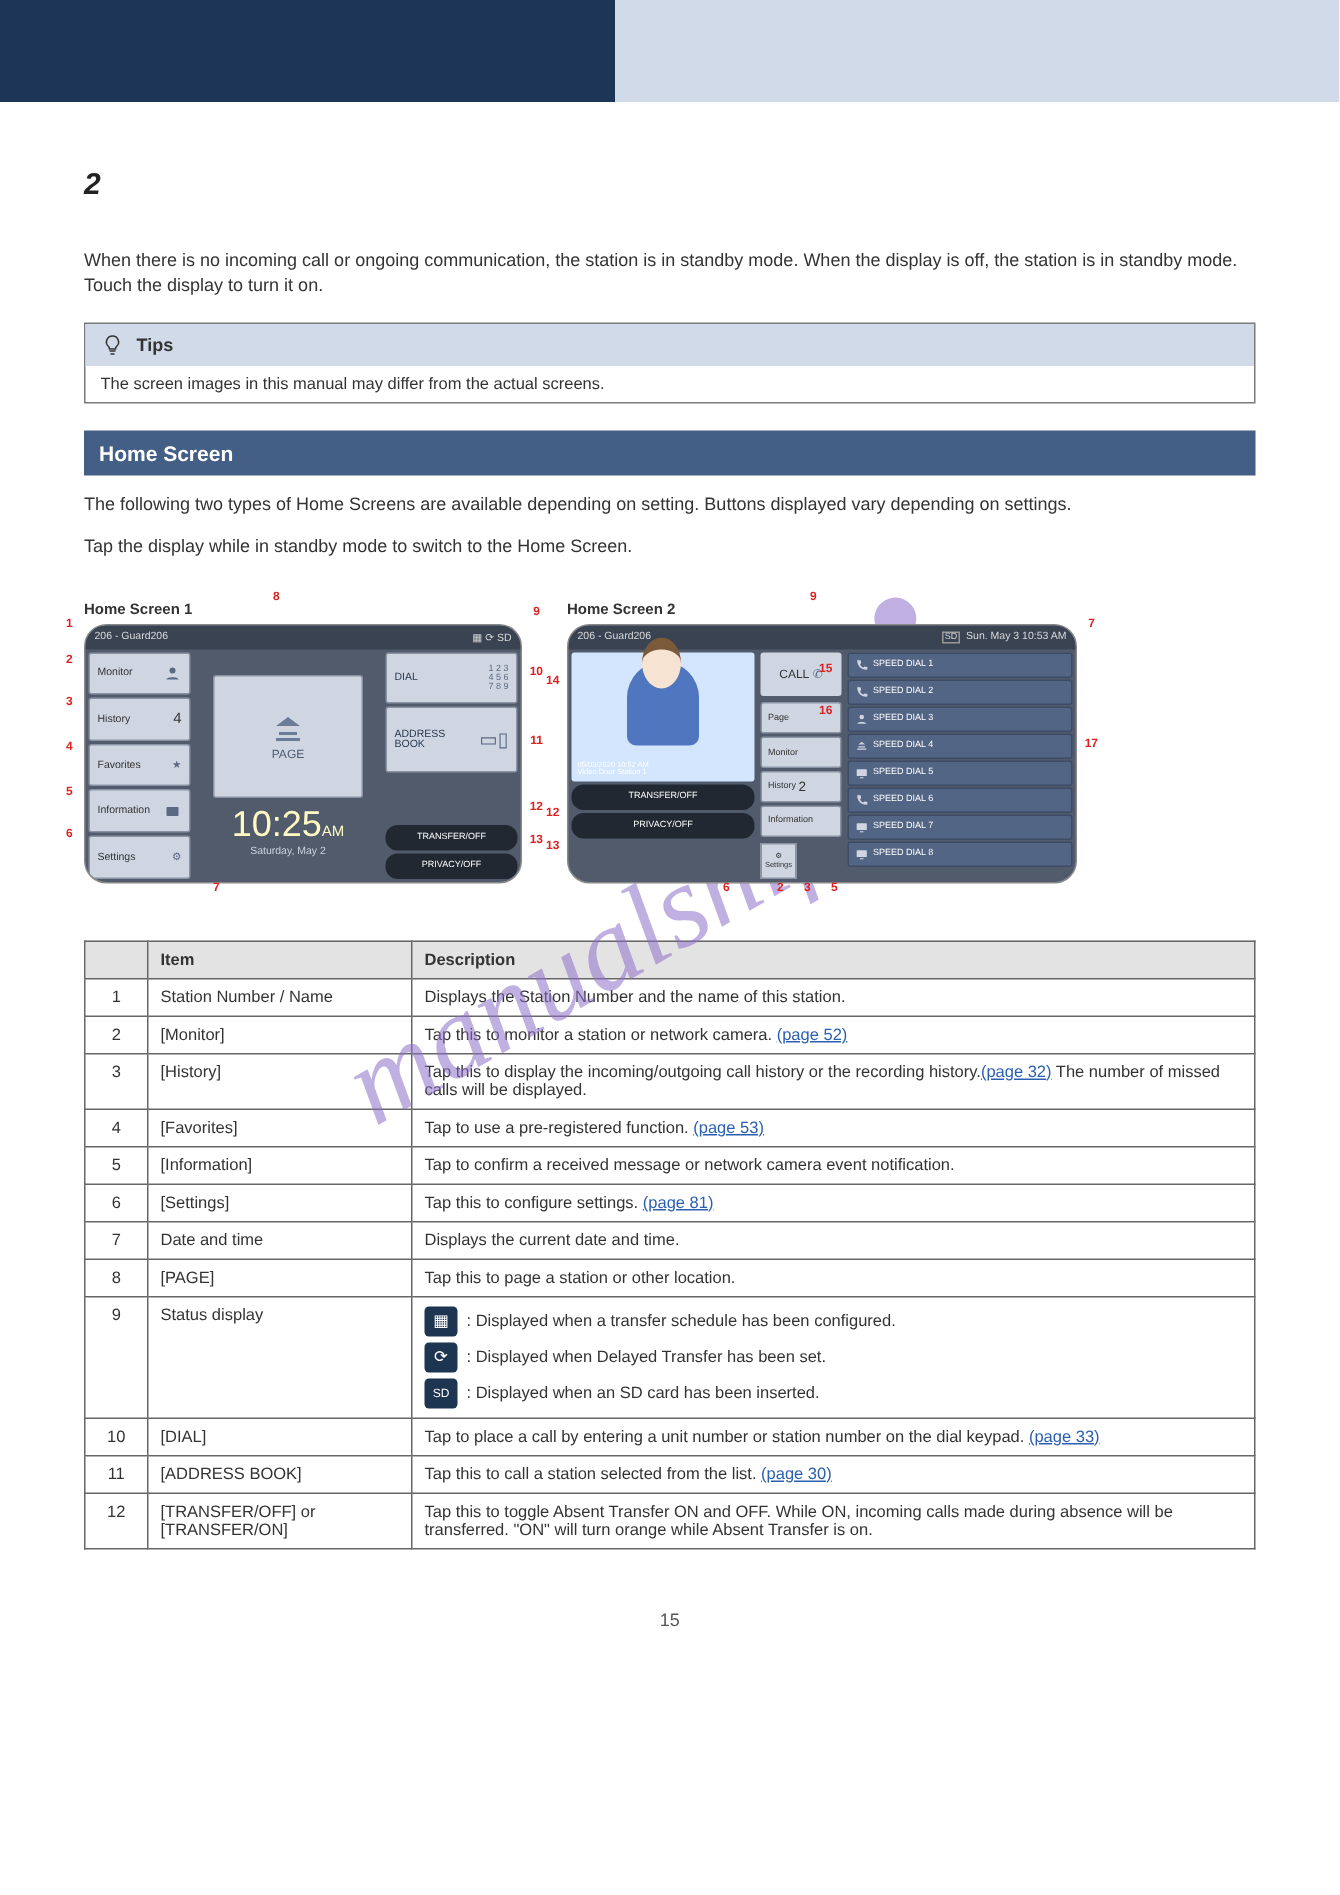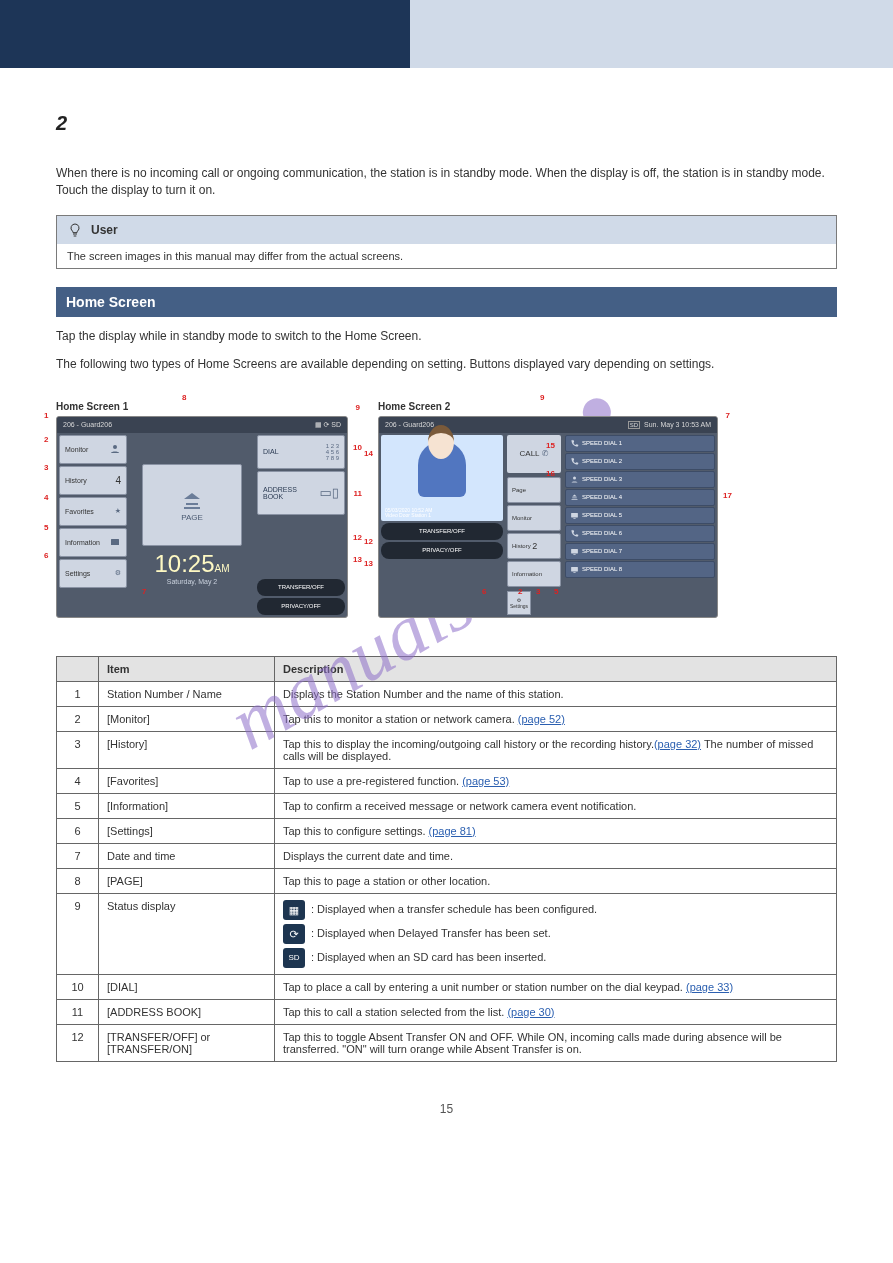--- a/index.html
+++ b/index.html
@@ -13,21 +13,21 @@
 h1{font-size:22px;font-weight:bold;margin-top:4px;color:#222}
 .lead{font-size:12px;margin-top:30px;line-height:1.4}
 .tipbox{border:1px solid #7a7a7a;margin-top:16px}
 .tiphead{background:#d0dae8;padding:6px 10px;display:flex;align-items:center;gap:8px;font-size:12px;font-weight:bold}
 .tipbody{padding:6px 10px;font-size:11px}
 .bluebar{background:#445f85;color:#fff;padding:7px 10px;font-weight:bold;font-size:14px;margin-top:18px}
 .subtext{font-size:12px;margin-top:10px;line-height:1.5}
 .screenshots{display:flex;gap:30px;margin-top:28px;position:relative}
 .shot{position:relative;width:292px}
 .ss-label{font-size:10px;font-weight:bold;margin-bottom:4px}
-.ssbox{width:100%;height:202px;border:1px solid #888;background:#515b6b;position:relative;overflow:hidden;border-radius:3px}
+.ssbox{width:100%;height:173px;border:1px solid #888;background:#515b6b;position:relative;overflow:hidden;border-radius:15px}
 .ss-header{height:16px;background:#3a4352;color:#d8d8d8;font-size:7px;display:flex;align-items:center;justify-content:space-between;padding:0 6px}
 .ss-body{display:flex;height:calc(100% - 16px)}
 .leftcol{width:72px;display:flex;flex-direction:column;gap:2px;padding:2px}
 .lbtn{background:#cfd6e2;border:1px solid #8a93a4;height:29px;font-size:7px;display:flex;align-items:center;justify-content:space-between;padding:0 5px;border-radius:2px}
 .midcol{flex:1;display:flex;flex-direction:column;align-items:center;justify-content:center;color:#fff}
 .pagebtn{background:#cfd6e2;border:1px solid #8a93a4;width:100px;height:82px;display:flex;flex-direction:column;align-items:center;justify-content:center;font-size:8px;color:#4a5a72;border-radius:2px}
 .clock{font-size:24px;font-weight:400;color:#fef9c3;margin-top:4px}
 .clock .am{font-size:10px}
 .date{font-size:7px;color:#c9d1dd}
 .rightcol{width:92px;display:flex;flex-direction:column;gap:2px;padding:2px}
@@ -81,28 +81,28 @@
   <div class="section-no">
     <span class="idx">2</span>
   </div>
   <p class="lead">When there is no incoming call or ongoing communication, the station is in standby mode. When the display is off, the station is in standby mode. Touch the display to turn it on.</p>
 
   <div class="tipbox">
     <div class="tiphead">
       <svg class="bulb" viewBox="0 0 24 24">
           <path fill="none" stroke="#333" stroke-width="1.5" d="M9 18h6M10 21h4M12 3a6 6 0 0 0-4 10.5c.8.8 1 1.5 1 2.5h6c0-1 .2-1.7 1-2.5A6 6 0 0 0 12 3z"></path>
         </svg>
-      <span>User</span>
+      <span>Tips</span>
     </div>
     <div class="tipbody">The screen images in this manual may differ from the actual screens.</div>
   </div>
 
   <div class="bluebar">Home Screen</div>
+  <p class="subtext">The following two types of Home Screens are available depending on setting. Buttons displayed vary depending on settings.</p>
   <p class="subtext">Tap the display while in standby mode to switch to the Home Screen.</p>
-  <p class="subtext">The following two types of Home Screens are available depending on setting. Buttons displayed vary depending on settings.</p>
 
   <div class="screenshots">
 
     <div class="shot">
       <div class="ss-label">Home Screen 1</div>
       <div class="ssbox">
         <div class="ss-header">
           <span>206 - Guard206</span>
           <span>▦ ⟳ SD</span>
         </div>

